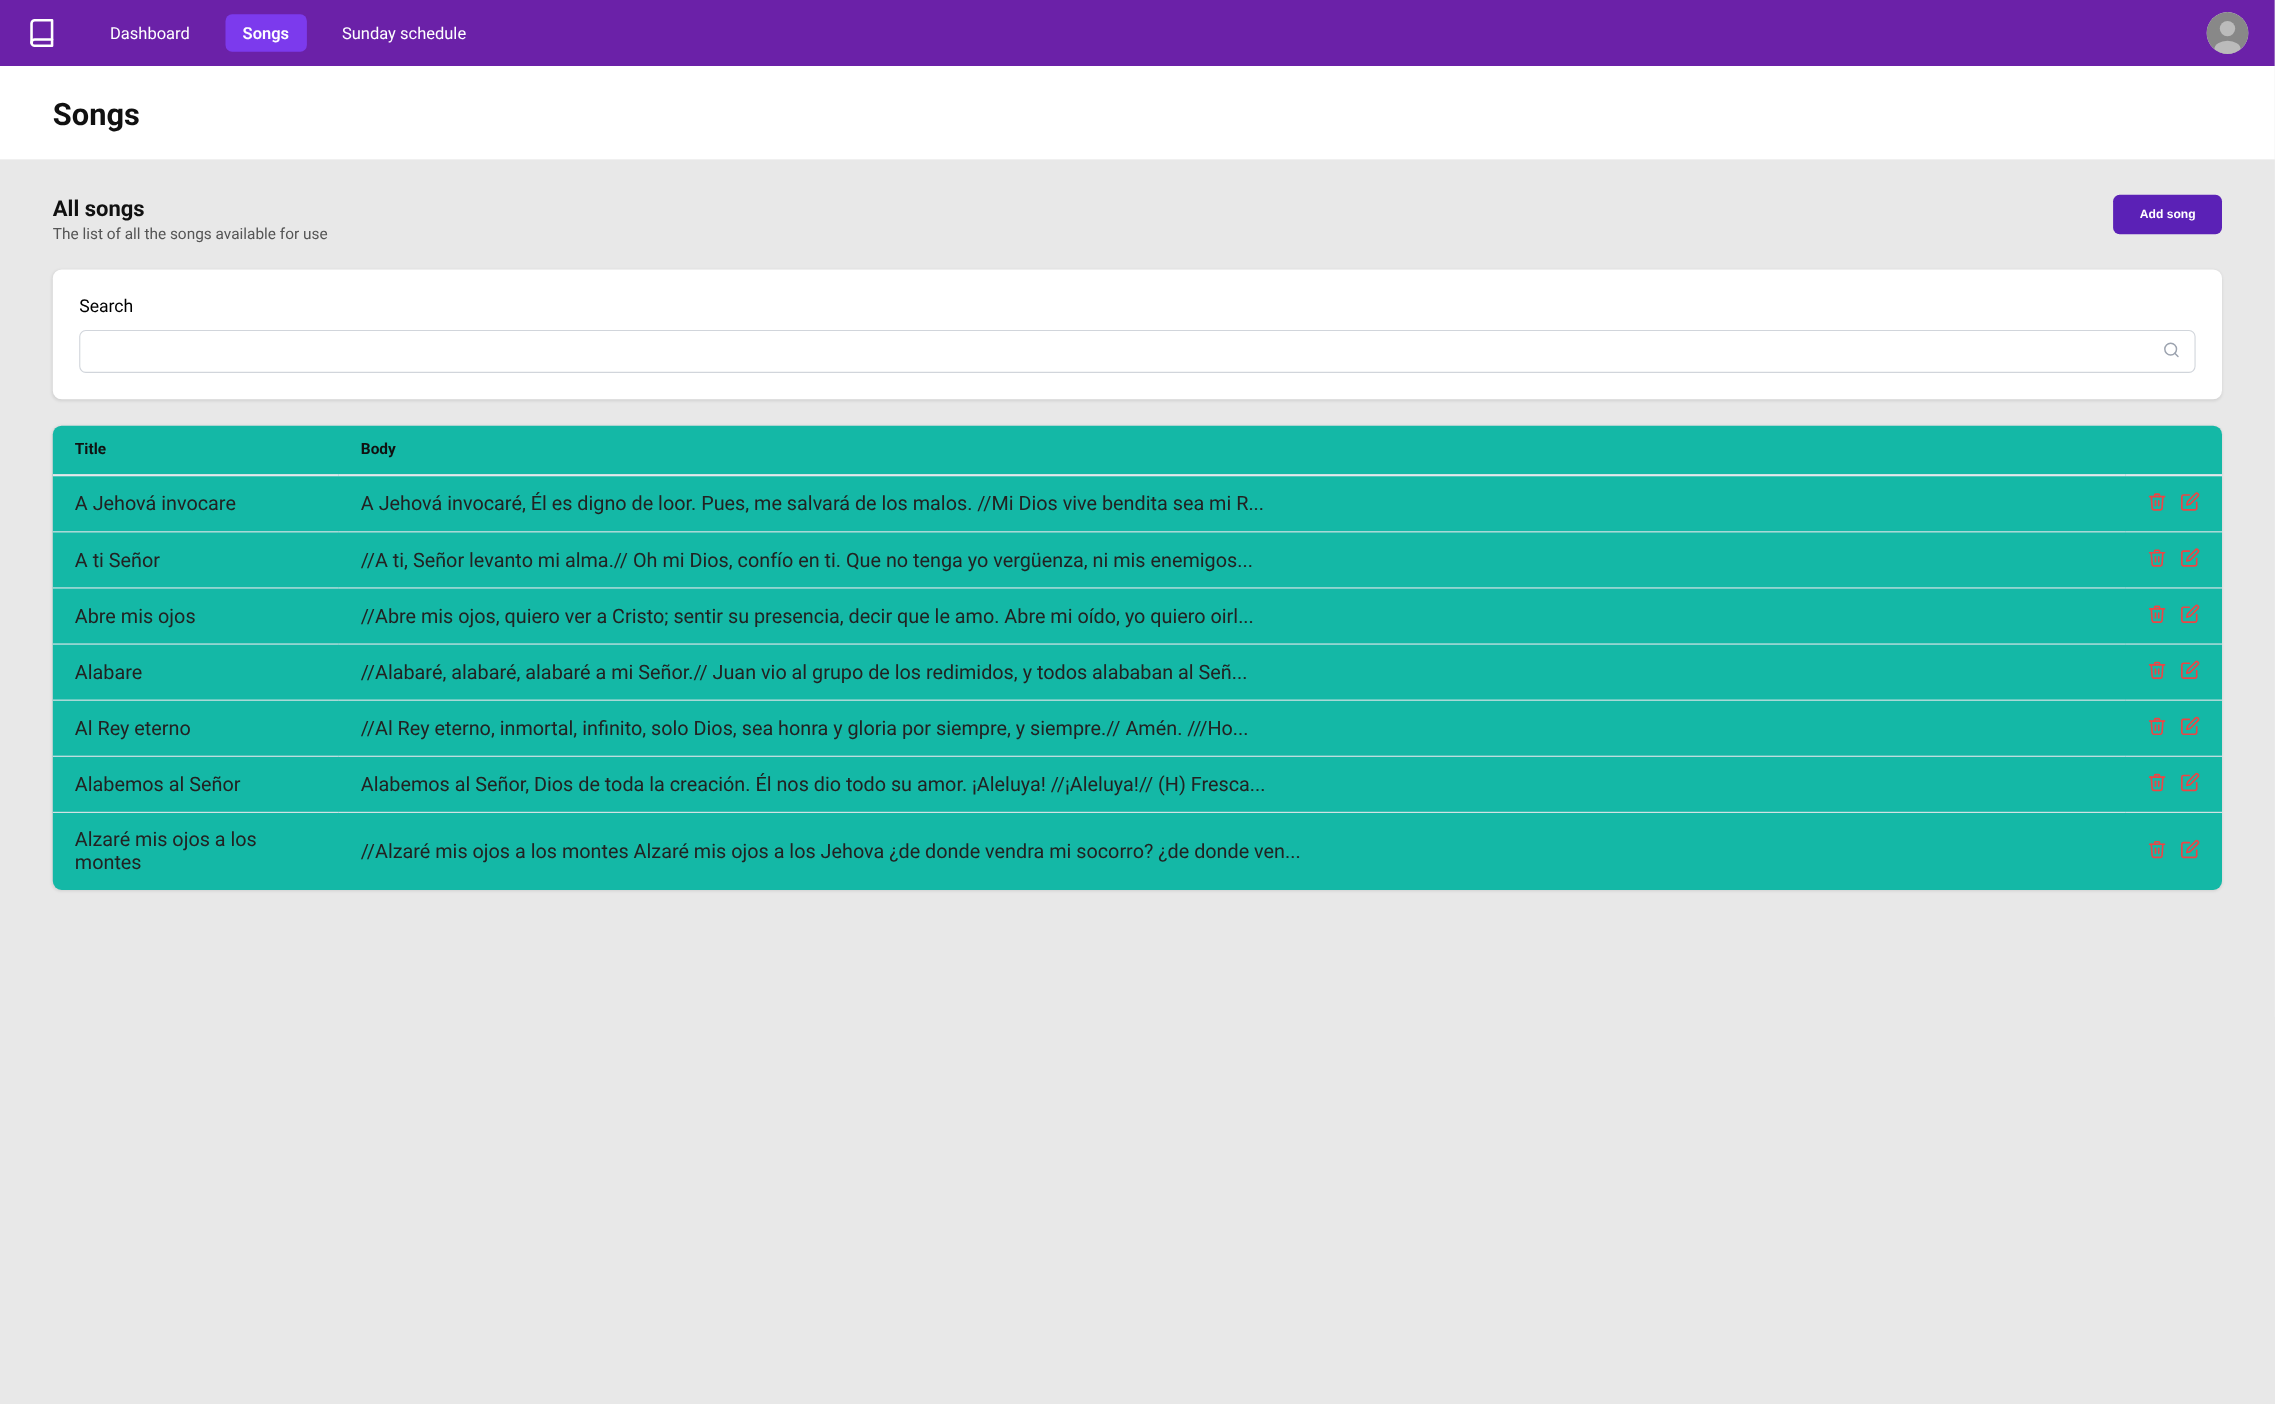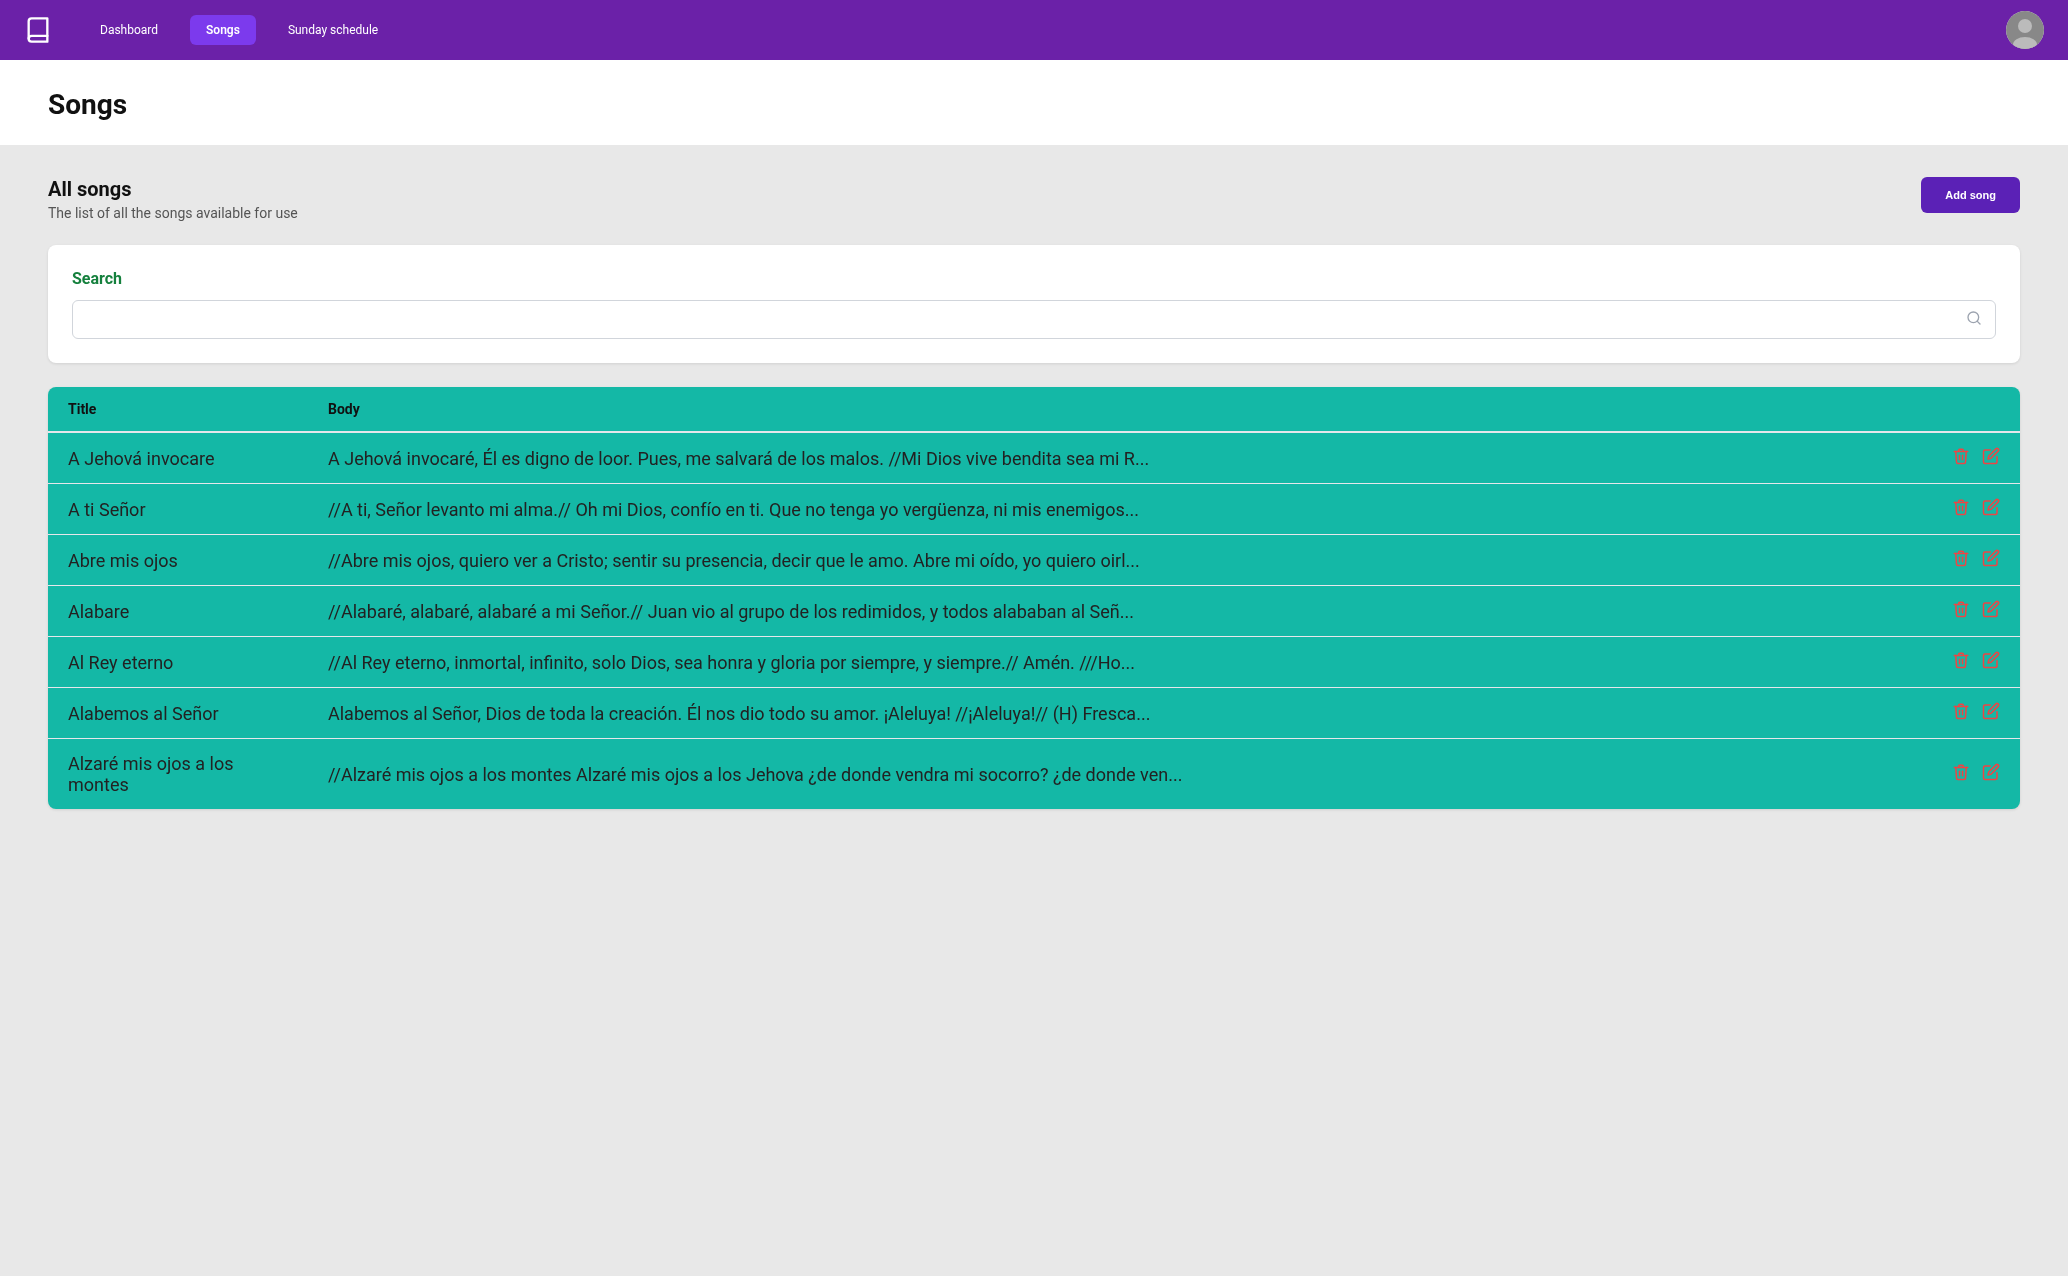--- a/index.html
+++ b/index.html
@@ -30,21 +30,21 @@
       margin-right: 16px;
       display: flex;
       align-items: center;
     }
 
     .nav-link {
       color: white;
       text-decoration: none;
       padding: 8px 16px;
       border-radius: 6px;
-      font-size: 12px;
+      font-size: 15px;
       cursor: pointer;
     }
 
     .nav-link.active {
       background: #7c3aed;
       font-weight: 600;
     }
 
     .nav-spacer {
       flex: 1;
@@ -117,22 +117,22 @@
     .search-card {
       background: white;
       border-radius: 8px;
       padding: 24px;
       margin-bottom: 24px;
       box-shadow: 0 1px 3px rgba(0,0,0,0.1);
     }
 
     .search-label {
       font-size: 16px;
-      font-weight: 700;
-      color: #15803d;
+      font-weight: 400;
+      color: #000000;
       margin-bottom: 12px;
     }
 
     .search-input-wrapper {
       position: relative;
     }
 
     .search-input {
       width: 100%;
       padding: 10px 40px 10px 14px;

